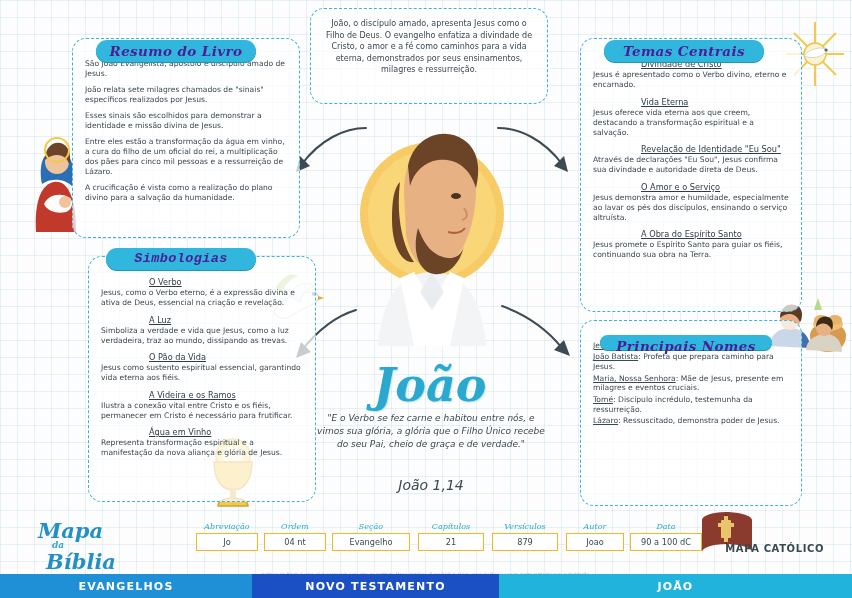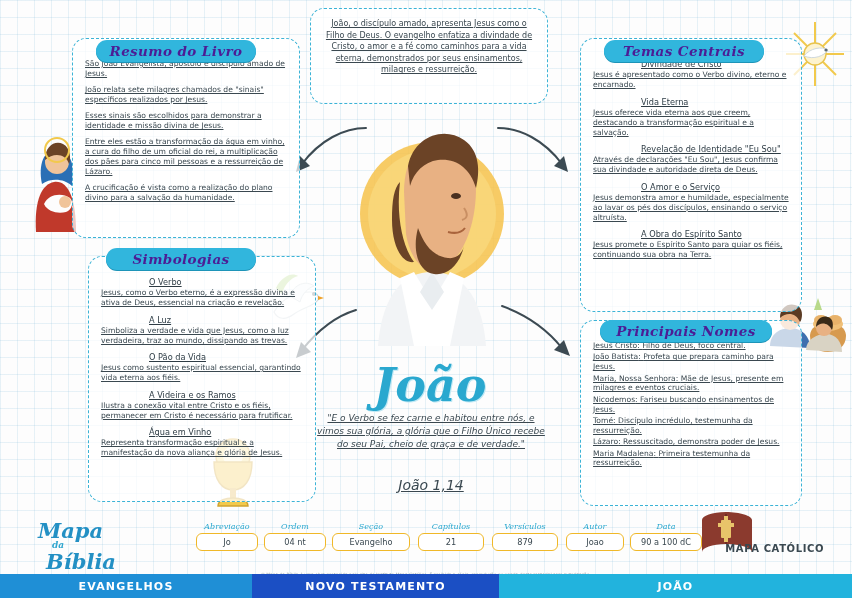--- a/index.html
+++ b/index.html
@@ -31,21 +31,21 @@
     color:#4c1d95;
     border-radius:20px;
     font-family:"DejaVu Serif", serif;
     font-style:italic;
     font-weight:bold;
     text-align:center;
     letter-spacing:.4px;
     box-shadow:0 1px 0 #1d94b8;
     white-space:nowrap;
   }
-  .hw{ font-family:"DejaVu Sans", sans-serif; color:#33424c;text-decoration:underline; }
+  .hw{ font-family:"DejaVu Sans", sans-serif; color:#33424c; }
   .sec-title{
     text-decoration:underline;
     font-size:8.2px;
     color:#2e3c45;
     margin:0 0 1px 0;
     font-weight:normal;
     padding-left:48px;
   }
   .para{
     font-size:7.6px;
@@ -73,35 +73,35 @@
     padding:20px 12px 8px 12px;
   }
   #resumo-ribbon{left:96px;top:40px;width:160px;height:22px;line-height:22px;font-size:13.5px;}
 
   
   #simbologias{
     left:72px;top:256px;width:228px;height:246px;
     padding:20px 12px 8px 12px;
     margin-left:16px;
   }
-  #simbologias-ribbon{left:106px;top:248px;width:150px;height:22px;line-height:22px;font-size:13.5px;}
+  #simbologias-ribbon{left:106px;top:248px;width:150px;height:22px;line-height:22px;font-size:13.5px;font-family:Liberation Mono, monospace;}
 
   
   #temas{
     left:580px;top:38px;width:222px;height:274px;
     padding:20px 12px 8px 12px;
   }
   #temas-ribbon{left:604px;top:40px;width:160px;height:22px;line-height:22px;font-size:13.5px;}
 
   
   #nomes{
     left:580px;top:320px;width:222px;height:186px;
     padding:20px 12px 8px 12px;
   }
-  #nomes-ribbon{left:600px;top:320px;width:172px;height:22px;line-height:22px;font-size:13.5px;}
+  #nomes-ribbon{left:600px;top:335px;width:172px;height:15px;line-height:22px;font-size:13.5px;}
   #nomes .para{margin-bottom:1.5px;line-height:1.3;}
   .nm{text-decoration:underline;}
 
   
   #center-title{
     position:absolute;left:330px;top:358px;width:200px;text-align:center;
     font-family:"DejaVu Serif", serif;
     font-style:italic;font-weight:bold;
     font-size:46px;color:#2aa8cf;
     text-shadow:1px 1px 0 #bfe8f4;
@@ -119,21 +119,21 @@
   #chips{
     position:absolute;left:196px;top:522px;width:470px;height:46px;
   }
   .chip{
     position:absolute;text-align:center;
   }
   .chip .lbl{
     font-size:8px;color:#2aa8cf;font-style:italic;margin-bottom:2px;font-family:"DejaVu Serif",serif;
   }
   .chip .val{
-    border:1.4px solid #f0b828;border-radius:6px;
+    border:1.4px solid #f0b828;border-radius:0;
     background:#fff;color:#3a4850;font-size:8.2px;
     padding:3px 0;min-width:56px;
   }
 
   
   #brand{
     position:absolute;left:38px;top:520px;width:120px;
     font-family:"DejaVu Serif", serif;font-weight:bold;font-style:italic;
     color:#2390c4;line-height:1.02;
   }
@@ -325,24 +325,22 @@
       <p class="sec-title hw">A Obra do Espírito Santo</p>
       <p class="para hw">Jesus promete o Espírito Santo para guiar os fiéis, continuando sua obra na Terra.</p>
     </div>
   </div>
   <div class="ribbon" id="temas-ribbon">Temas Centrais</div>
 
   <div class="card" id="nomes">
     <p class="para hw"><span class="nm">Jesus Cristo</span>: <span>Filho de Deus, foco central.</span></p>
     <p class="para hw"><span class="nm">João Batista</span>: <span>Profeta que prepara caminho para Jesus.</span></p>
     <p class="para hw"><span class="nm">Maria, Nossa Senhora</span>: <span>Mãe de Jesus, presente em milagres e eventos cruciais.</span></p>
-    <p class="para hw"><span class="nm">Nicodemos</span>: <span>Fariseu buscando ensinamentos de Jesus.</span></p>
     <p class="para hw"><span class="nm">Tomé</span>: <span>Discípulo incrédulo, testemunha da ressurreição.</span></p>
     <p class="para hw"><span class="nm">Lázaro</span>: <span>Ressuscitado, demonstra poder de Jesus.</span></p>
-    <p class="para hw"><span class="nm">Maria Madalena</span>: <span>Primeira testemunha da ressurreição.</span></p>
   </div>
   <div class="ribbon" id="nomes-ribbon">Principais Nomes</div>
 
   <div id="center-title">João</div>
   <div id="center-quote" class="hw">"E o Verbo se fez carne e habitou entre nós, e vimos sua glória, a glória que o Filho Único recebe do seu Pai, cheio de graça e de verdade."</div>
   <div id="center-ref" class="hw">João 1,14</div>
 
   <div id="chips">
     <div class="chip" style="left:0px;top:0px;width:62px;">
       <div class="lbl">Abreviação</div>

